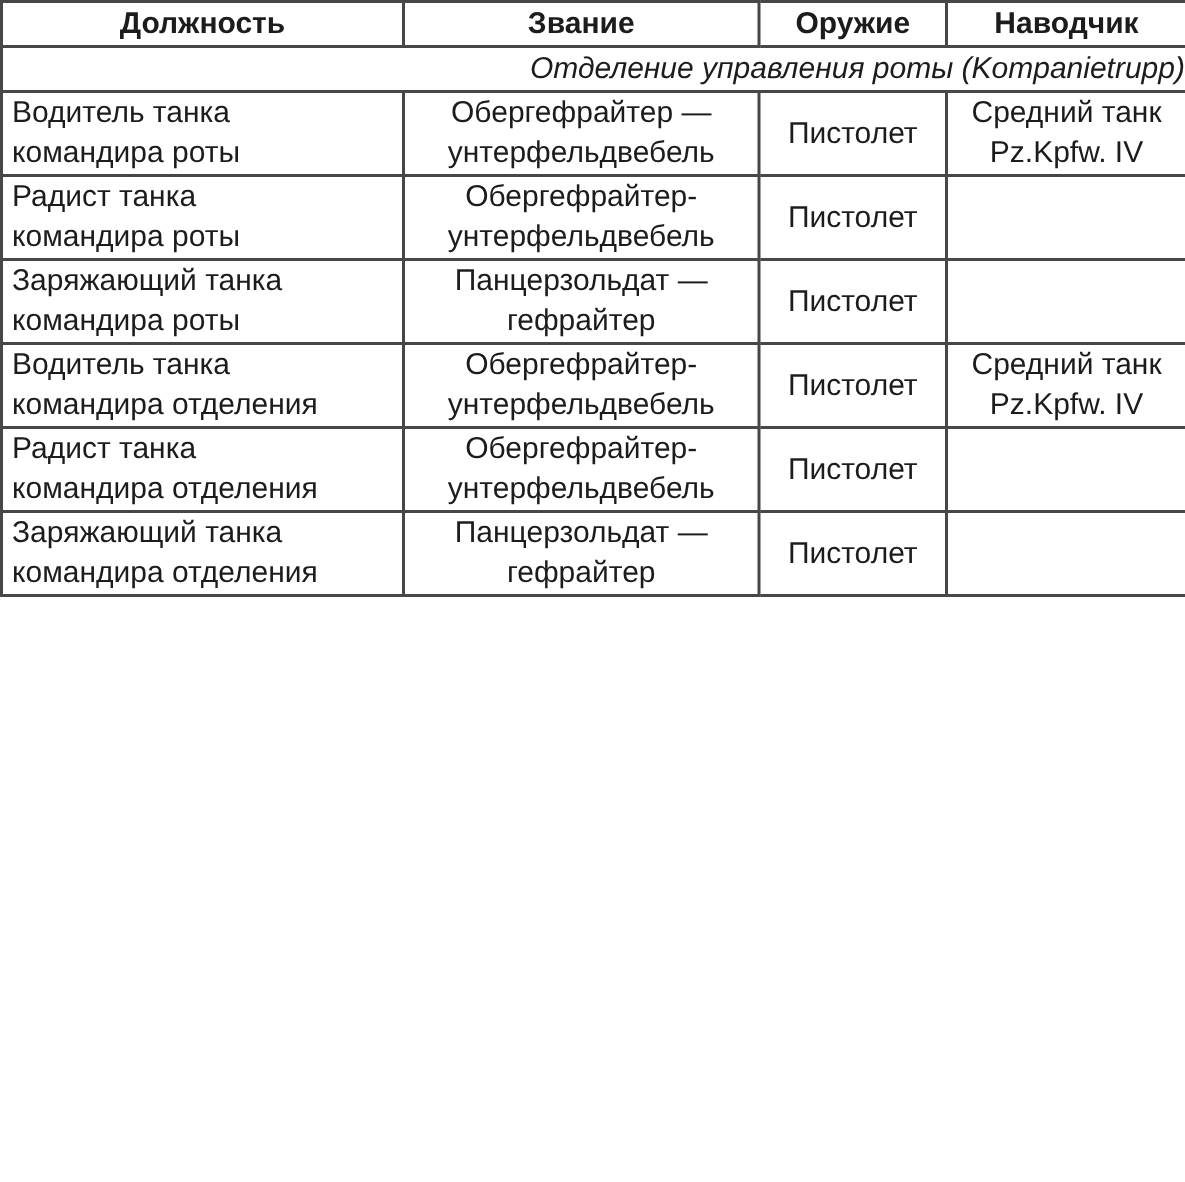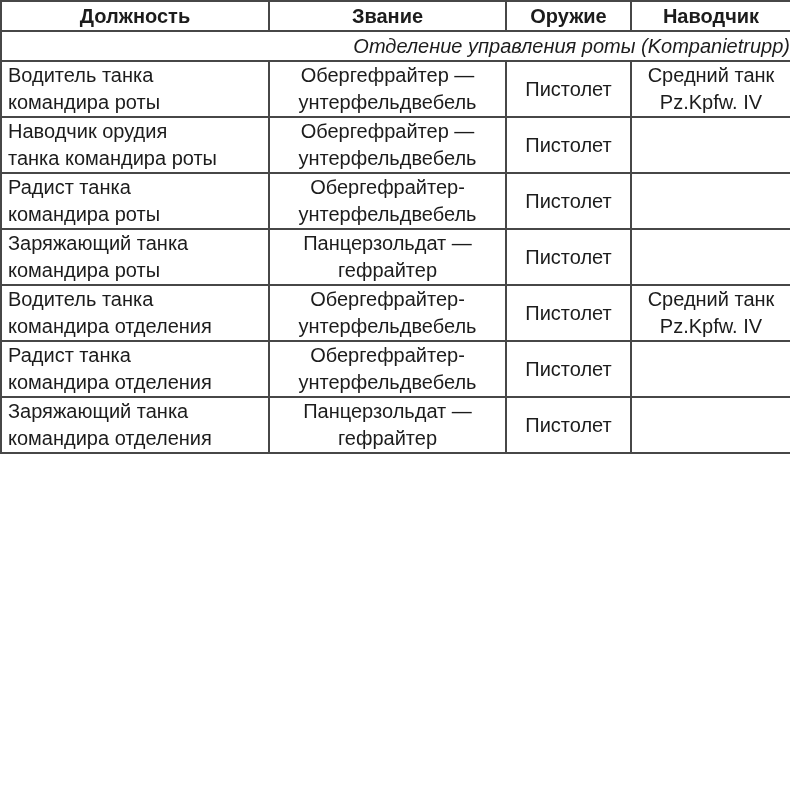--- a/index.html
+++ b/index.html
@@ -76,28 +76,20 @@
     <tr>
       <td class="pos">Водитель танка
 командира роты</td>
       <td class="ctr">Обергефрайтер —
 унтерфельдвебель</td>
       <td class="ctr">Пистолет</td>
       <td class="ctr">Средний танк
 Pz.Kpfw. IV</td>
     </tr>
     <tr>
-      <td class="pos">Наводчик орудия
-танка командира роты</td>
-      <td class="ctr">Обергефрайтер —
-унтерфельдвебель</td>
-      <td class="ctr">Пистолет</td>
-      <td class="ctr"></td>
-    </tr>
-    <tr>
       <td class="pos">Радист танка
 командира роты</td>
       <td class="ctr">Обергефрайтер-
 унтерфельдвебель</td>
       <td class="ctr">Пистолет</td>
       <td class="ctr"></td>
     </tr>
     <tr>
       <td class="pos">Заряжающий танка
 командира роты</td>

